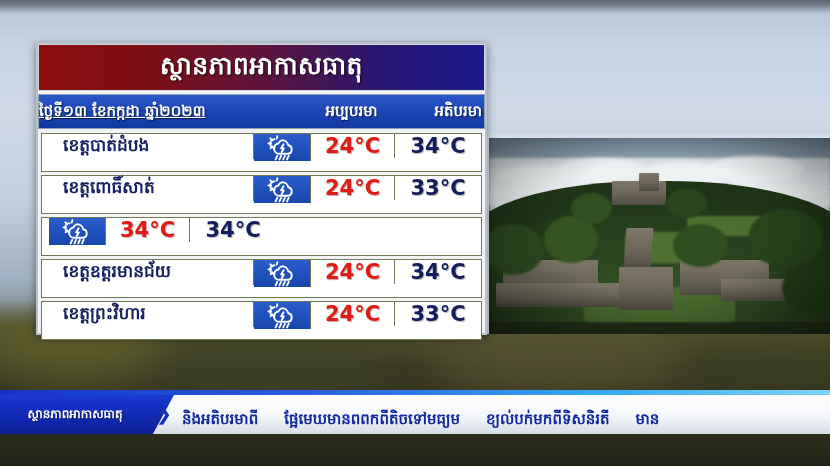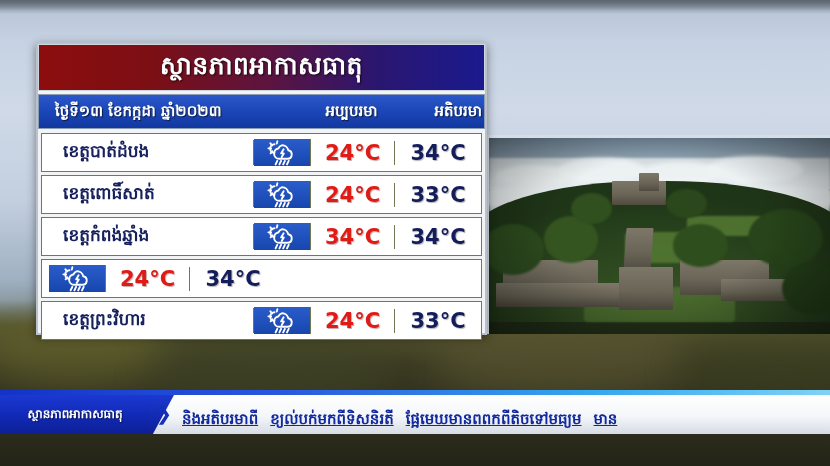--- a/index.html
+++ b/index.html
@@ -82,30 +82,30 @@
     margin-top: 3px;
     background: linear-gradient(180deg, #2b57c9 0%, #1b46b8 50%, #12389f 100%);
     border: 1px solid #8d9cb5;
     display: flex;
     align-items: center;
     color: #ffffff;
     font-size: 15px;
     font-weight: bold;
     text-shadow: 1px 1px 1px rgba(0,0,0,.6);
   }
-  .sub-date   { width: 212px; padding-left: 16px; white-space: nowrap; }
+  .sub-date   { width: 212px; white-space: nowrap; text-decoration: underline; }
   .sub-icon   { width: 58px; }
   .sub-min    { width: 85px; text-align: center; white-space: nowrap; }
   .sub-max    { width: 88px; text-align: right; white-space: nowrap; }
 
   .rows { padding: 4px 3px 3px 3px; }
 
   .row {
     display: flex;
-    align-items: center;
+    align-items: flex-start;
     height: 39px;
     margin-bottom: 3px;
     border: 1px solid #6f7a55;
     background: #ffffff;
   }
   .row:last-child { margin-bottom: 0; }
 
   .accent {
     width: 7px;
     background: linear-gradient(180deg, #2e5fd0 0%, #17429f 100%);
@@ -239,24 +239,23 @@
     width: 34px; height: 39px;
     background: linear-gradient(180deg, #1b38d2 0%, #0d2096 100%);
     clip-path: polygon(0 0, 100% 0, 38% 100%, 0 100%);
   }
   .ticker-arrow {
     position: absolute; left: 156px; top: 14px;
     color: #1430b8; font-size: 19px; font-weight: bold; line-height: 19px;
   }
   .ticker-text {
     position: absolute; left: 182px; top: 5px; height: 39px;
-    display: flex; align-items: center; gap: 12px;
+    display: flex; align-items: center; gap: 26px;
     color: #11289e; font-size: 15px; font-weight: bold;
     white-space: nowrap;
-    text-decoration: underline;
   }
   .ticker-temp { letter-spacing: 1px; }
   .ticker-bottomshade {
     position: absolute; left: 0; top: 434px; width: 830px; height: 32px;
     background: linear-gradient(180deg, #2b2c1c 0%, #232418 100%);
   }
 </style>
 </head>
 <body>
 
@@ -351,36 +350,36 @@
             <path d="M18.6 10.3l-2.5 4.1h2.7l-2.1 3.6"></path>
             <path d="M12.3 21.8l-1.7 3.6M16.1 21.8l-1.7 3.6M19.9 21.8l-1.7 3.6M23.7 21.8l-1.7 3.6"></path>
           </svg>
         </div>
         <div class="temp temp-min">24°C</div>
         <div class="temp temp-max">33°C</div>
       </div>
 
       <div class="row">
         <div class="accent"></div>
-        <div class="prov">ខេត្តកំពង់ឆ្នាំង</div>
         <div class="icon-cell">
           <svg width="34" height="27" viewBox="0 0 34 27" fill="none" stroke="#ffffff" stroke-width="1.9" stroke-linecap="round" stroke-linejoin="round">
             <path d="M9.5 5.2a4.3 4.3 0 100 8.6"></path>
             <path d="M7.2 6.4 5.4 4.3M6.1 9.5 3.4 9.4M7.4 12.3 5.6 14.3M11.8 4.6l.6-2.5"></path>
             <path d="M17.2 6.2a6.2 6.2 0 016.1 5.1 4.3 4.3 0 01-.6 8.5H14a5.2 5.2 0 01-.7-10.3 6.2 6.2 0 013.9-3.3z"></path>
             <path d="M18.6 10.3l-2.5 4.1h2.7l-2.1 3.6"></path>
             <path d="M12.3 21.8l-1.7 3.6M16.1 21.8l-1.7 3.6M19.9 21.8l-1.7 3.6M23.7 21.8l-1.7 3.6"></path>
           </svg>
         </div>
         <div class="temp temp-min">34°C</div>
         <div class="temp temp-max">34°C</div>
       </div>
 
       <div class="row">
         <div class="accent"></div>
+        <div class="prov">ខេត្តឧត្តរមានជ័យ</div>
         <div class="icon-cell">
           <svg width="34" height="27" viewBox="0 0 34 27" fill="none" stroke="#ffffff" stroke-width="1.9" stroke-linecap="round" stroke-linejoin="round">
             <path d="M9.5 5.2a4.3 4.3 0 100 8.6"></path>
             <path d="M7.2 6.4 5.4 4.3M6.1 9.5 3.4 9.4M7.4 12.3 5.6 14.3M11.8 4.6l.6-2.5"></path>
             <path d="M17.2 6.2a6.2 6.2 0 016.1 5.1 4.3 4.3 0 01-.6 8.5H14a5.2 5.2 0 01-.7-10.3 6.2 6.2 0 013.9-3.3z"></path>
             <path d="M18.6 10.3l-2.5 4.1h2.7l-2.1 3.6"></path>
             <path d="M12.3 21.8l-1.7 3.6M16.1 21.8l-1.7 3.6M19.9 21.8l-1.7 3.6M23.7 21.8l-1.7 3.6"></path>
           </svg>
         </div>
         <div class="temp temp-min">24°C</div>
@@ -404,22 +403,22 @@
       </div>
 
     </div>
   </div>
 
   <div id="ticker">
     <div class="ticker-topline"></div>
     <div class="ticker-body">
       <div class="ticker-text">
         <span>និងអតិបរមាពី</span>
+        <span>ផ្អែមេឃមានពពកពីតិចទៅមធ្យម</span>
         <span>ខ្យល់បក់មកពីទិសនិរតី</span>
-        <span>ផ្អែមេឃមានពពកពីតិចទៅមធ្យម</span>
         <span>មាន</span>
       </div>
     </div>
     <div class="ticker-wedge"></div>
     <div class="ticker-label">ស្ថានភាពអាកាសធាតុ</div>
     <div class="ticker-arrow">❯</div>
   </div>
 
   <div class="ticker-bottomshade"></div>
 

